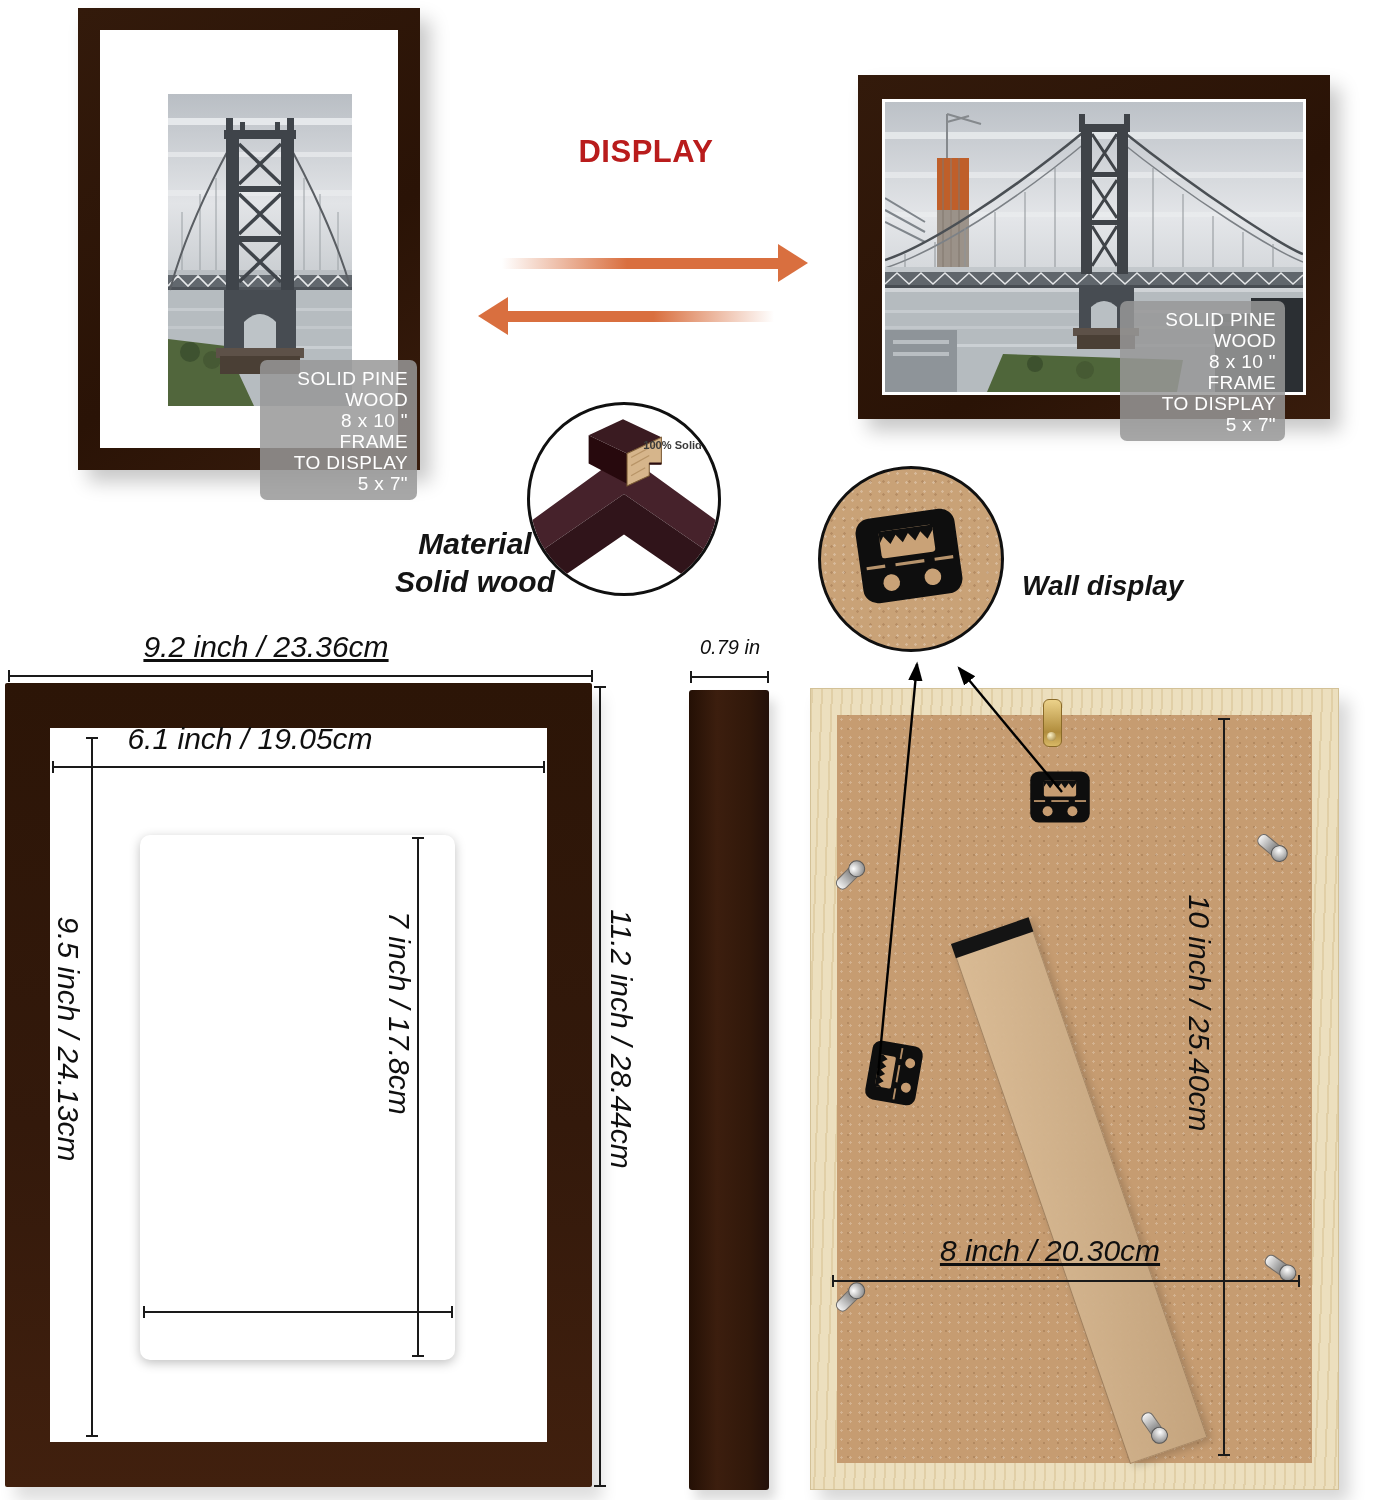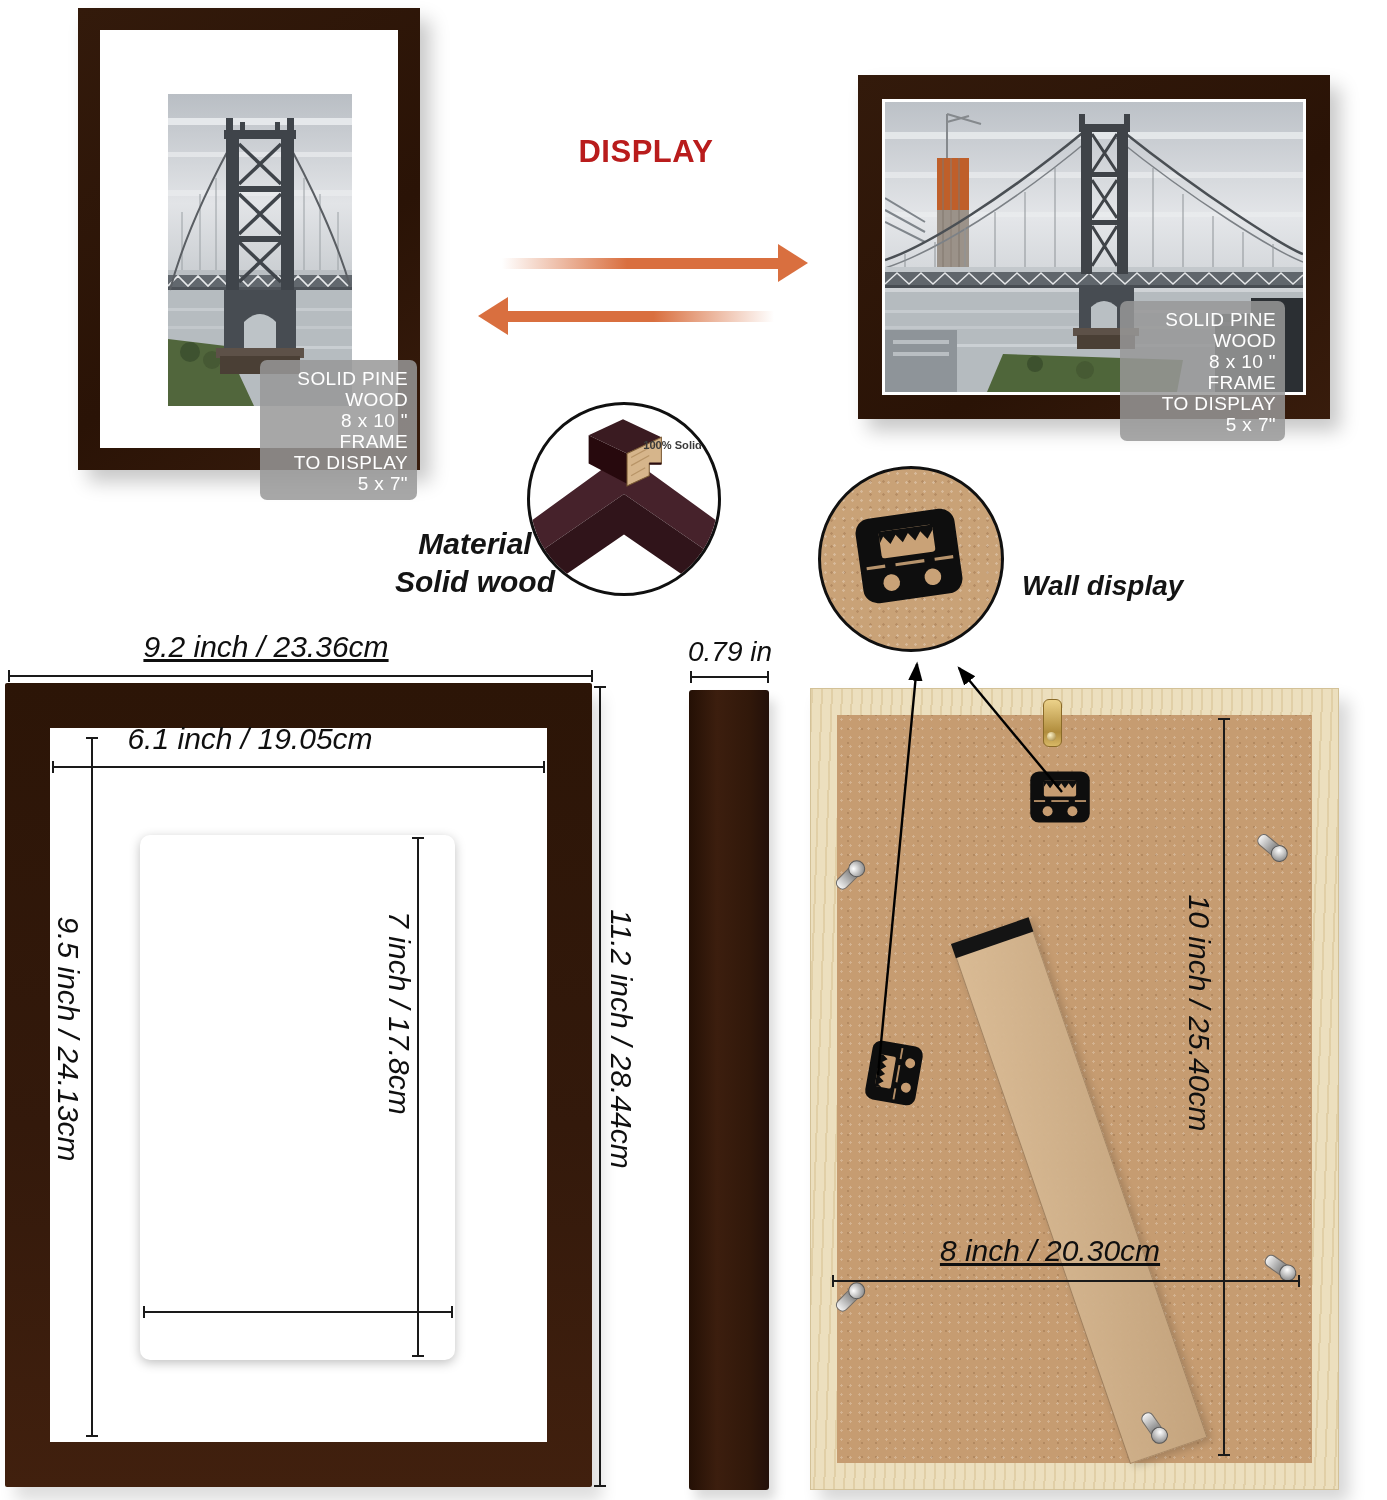--- a/index.html
+++ b/index.html
@@ -313,21 +313,21 @@
   <div class="dimv" style="left:599px;top:686px;height:801px;"></div>
   <div class="dimh" style="left:690px;top:676px;width:79px;"></div>
   <div class="dimv" style="left:1223px;top:718px;height:738px;"></div>
   <div class="dimh" style="left:832px;top:1280px;width:468px;"></div>
 
   <div class="dlabel" style="left:46px;top:630px;width:440px;text-decoration:underline;">9.2 inch / 23.36cm</div>
   <div class="dlabel" style="left:40px;top:722px;width:420px;">6.1 inch / 19.05cm</div>
   <div class="dlabel rot" style="left:-112px;top:1022px;width:360px;">9.5 inch / 24.13cm</div>
   <div class="dlabel rot" style="left:249px;top:996px;width:300px;">7 inch / 17.8cm</div>
   <div class="dlabel rot" style="left:431px;top:1022px;width:380px;">11.2 inch / 28.44cm</div>
-  <div class="dlabel" style="left:655px;top:636px;width:150px;font-size:28px;">0.79 in</div>
+  <div class="dlabel" style="left:655px;top:636px;width:150px;font-size:20px;">0.79 in</div>
   <div class="dlabel rot" style="left:1019px;top:996px;width:360px;">10 inch / 25.40cm</div>
   <div class="dlabel" style="left:880px;top:1234px;width:340px;text-decoration:underline;">8 inch / 20.30cm</div>
 
   <svg class="callout-arrows" width="1387" height="1500">
     <defs>
       <marker id="ah" markerWidth="9" markerHeight="8" refX="7" refY="3" orient="auto" markerUnits="strokeWidth">
         <path d="M0,0 L8,3 L0,6 Z" fill="#000"></path>
       </marker>
     </defs>
     <line x1="878" y1="1075" x2="917" y2="664" stroke="#000" stroke-width="2.4" marker-end="url(#ah)"></line>

